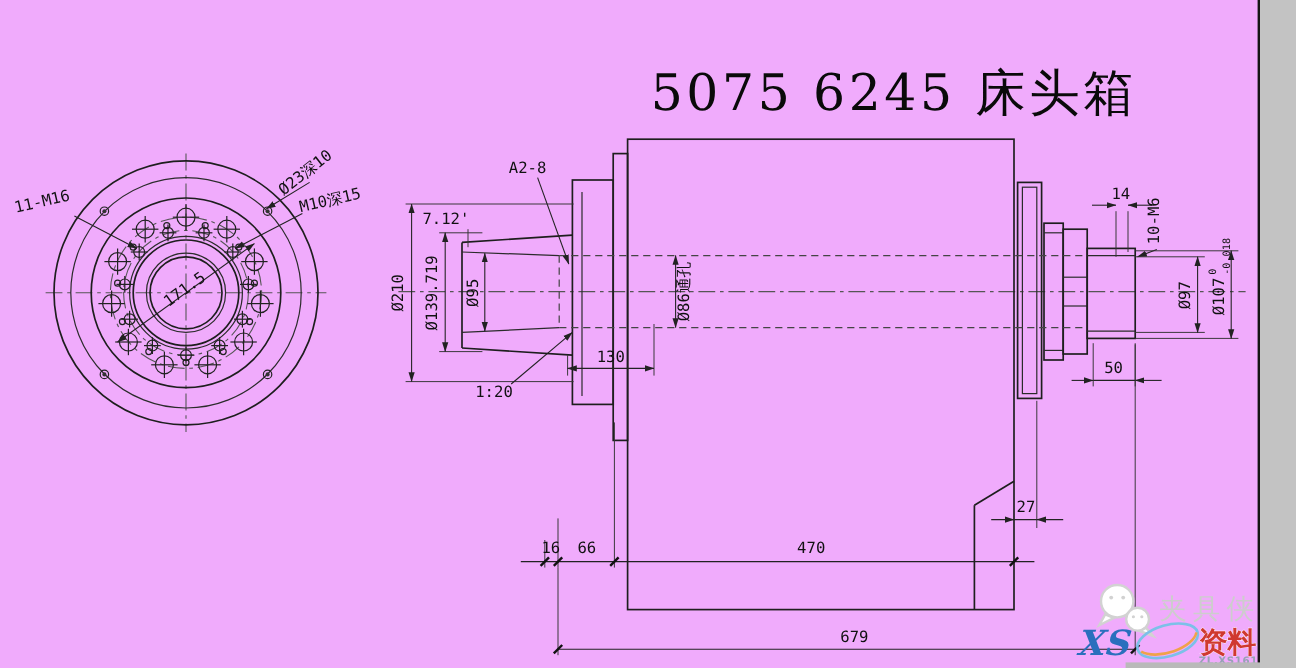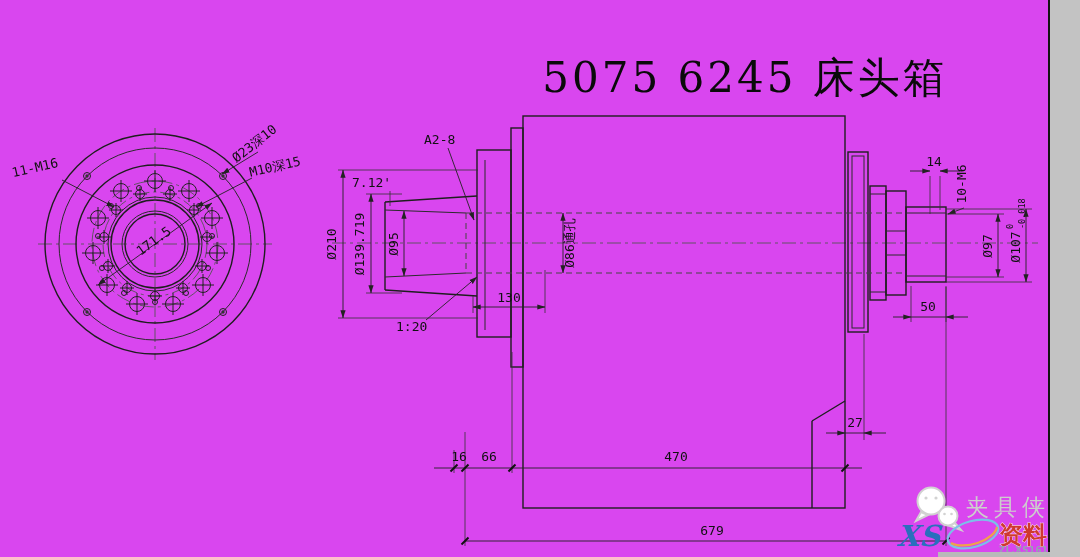--- a/index.html
+++ b/index.html
@@ -1,16 +1,16 @@
 <!DOCTYPE html>
 <html><head>
 <meta charset="utf-8">
 <style>
   html,body{margin:0;padding:0;background:#ffffff;}
-  #stage{position:relative;width:1080px;height:557px;background:#d946ef;overflow:hidden;
+  #stage{position:relative;width:1080px;height:557px;background:#f0abfc;overflow:hidden;
          font-family:"DejaVu Sans Mono", monospace;text-align:right;}
   svg{position:absolute;left:0;top:0;}
   .thin{stroke:#2b2b2b;stroke-width:1;fill:none;}
   .med{stroke:#1e1e1e;stroke-width:1.4;fill:none;}
   .cl{stroke:#555;stroke-width:0.9;fill:none;stroke-dasharray:14 4 3 4;}
   .hid{stroke:#444;stroke-width:1;fill:none;stroke-dasharray:6 4;}
   .dim{stroke:#222;stroke-width:0.9;fill:none;}
   .ext{stroke:#333;stroke-width:0.8;fill:none;}
   .dimtxt{font-size:13px;fill:#111;}
   .smalltxt{font-size:8.5px;fill:#111;}

